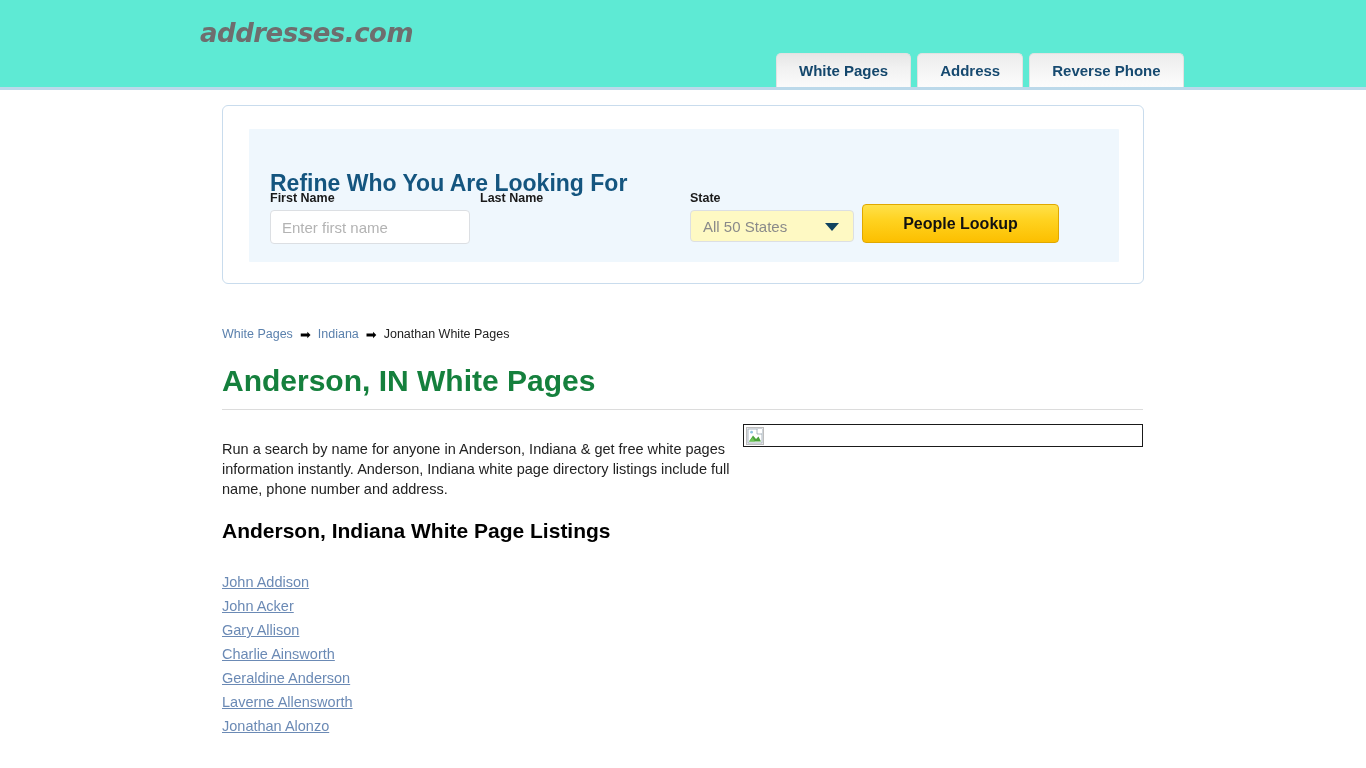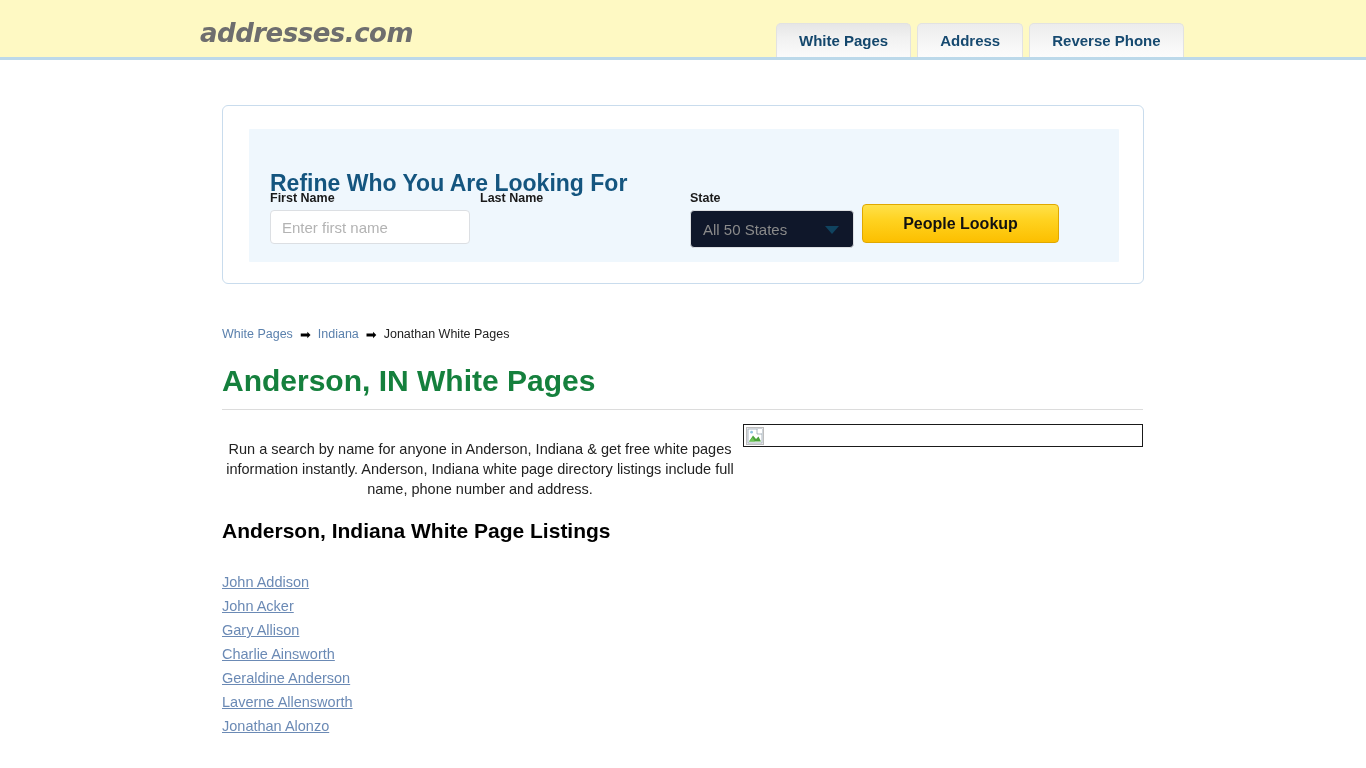--- a/index.html
+++ b/index.html
@@ -9,22 +9,22 @@
     width: 1366px; height: 768px;
     background: #ffffff;
     font-family: "Liberation Sans", sans-serif;
     overflow: hidden;
   }
 
   
   .header {
     position: relative;
     width: 1366px;
-    height: 60px;
-    background: #fef9c3;
+    height: 90px;
+    background: #5eead4;
     border-bottom: 3px solid #bcd9ea;
   }
   .logo {
     position: absolute;
     left: 200px;
     top: 18px;
     font-family: "DejaVu Sans", sans-serif;
     font-style: italic;
     font-weight: bold;
     font-size: 26px;
@@ -115,22 +115,22 @@
     outline: none;
   }
   .text-input::placeholder { color: #b3b3b3; }
   .field-first { left: 21px; }
   .field-last  { left: 231px; }
   .field-state { left: 441px; }
 
   .select-box {
     position: relative;
     width: 164px;
-    height: 38px;
-    background: #0f172a;
+    height: 32px;
+    background: #fef9c3;
     border: 1px solid #dcdfe3;
     border-radius: 4px;
     display: flex;
     align-items: center;
     cursor: pointer;
   }
   .select-value {
     padding-left: 12px;
     font-size: 15px;
     color: #8a8a8a;
@@ -210,21 +210,20 @@
 
   
   .intro {
     position: absolute;
     left: 222px;
     top: 424px;
     width: 516px;
     font-size: 14.5px;
     line-height: 20px;
     color: #222222;
-    text-align: center;
   }
 
   
   .broken-img {
     position: absolute;
     left: 743px;
     top: 424px;
     width: 400px;
     height: 23px;
     border: 1px solid #1a1a1a;

